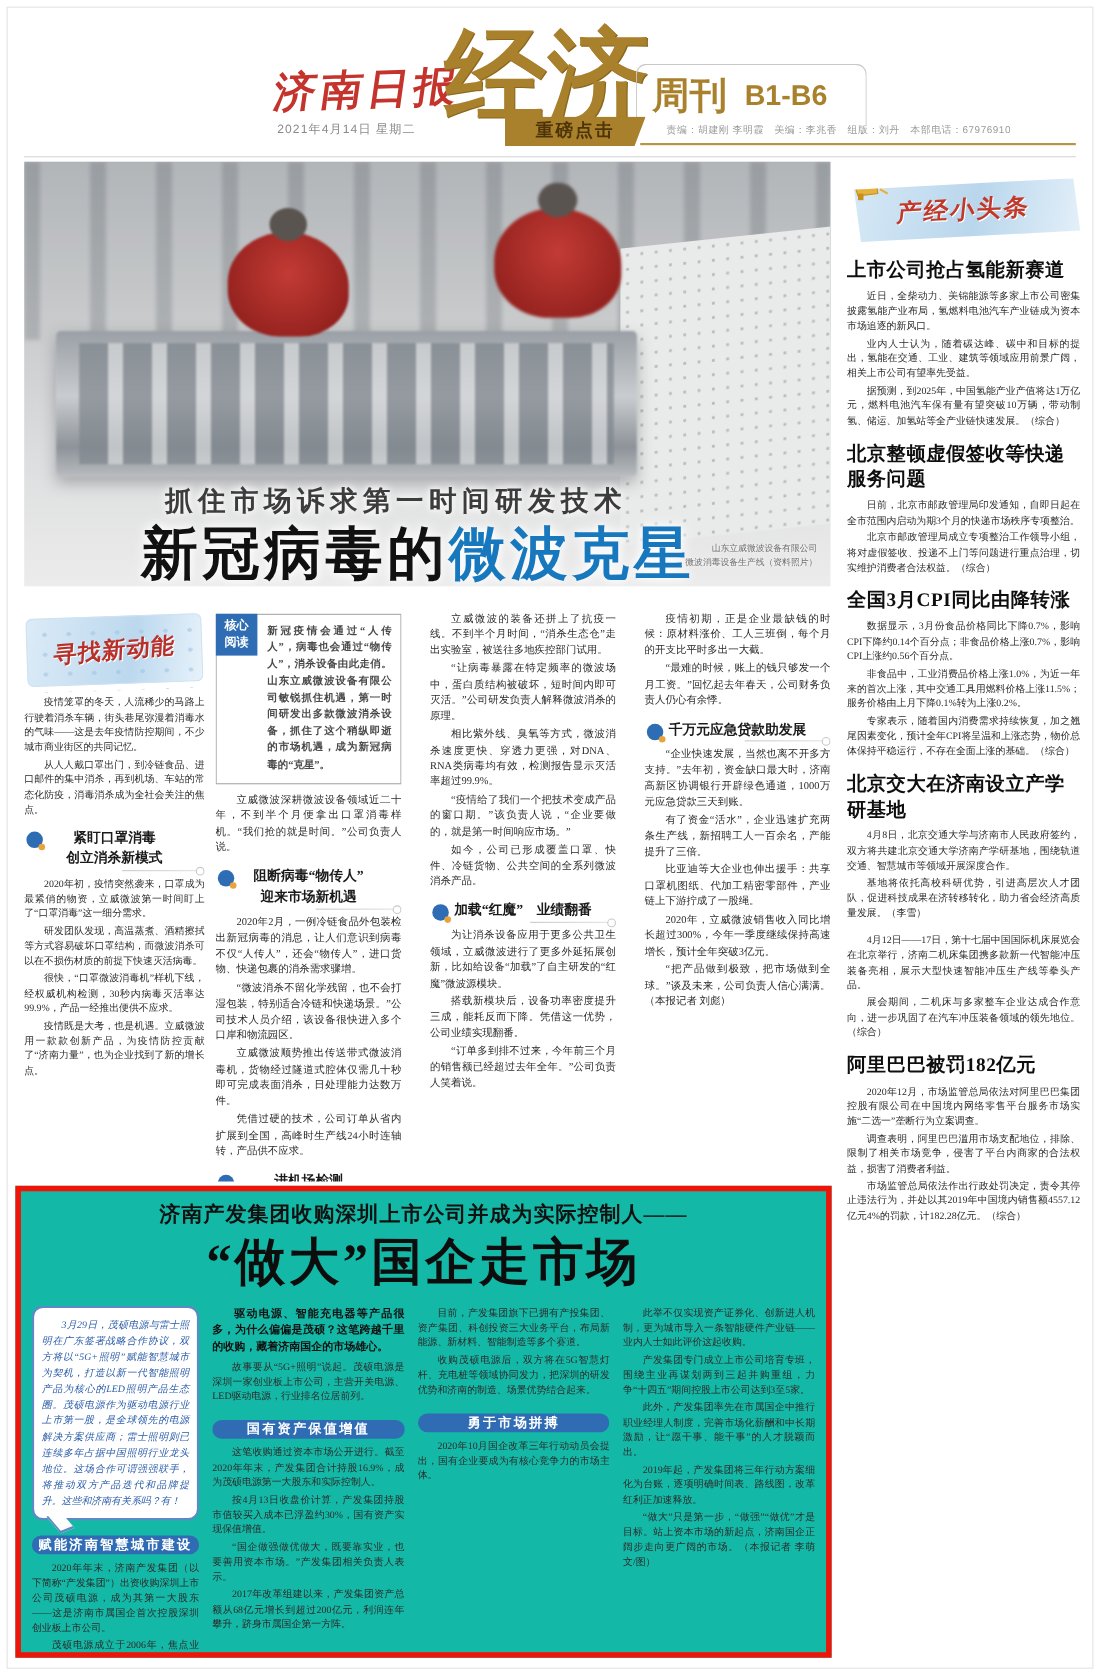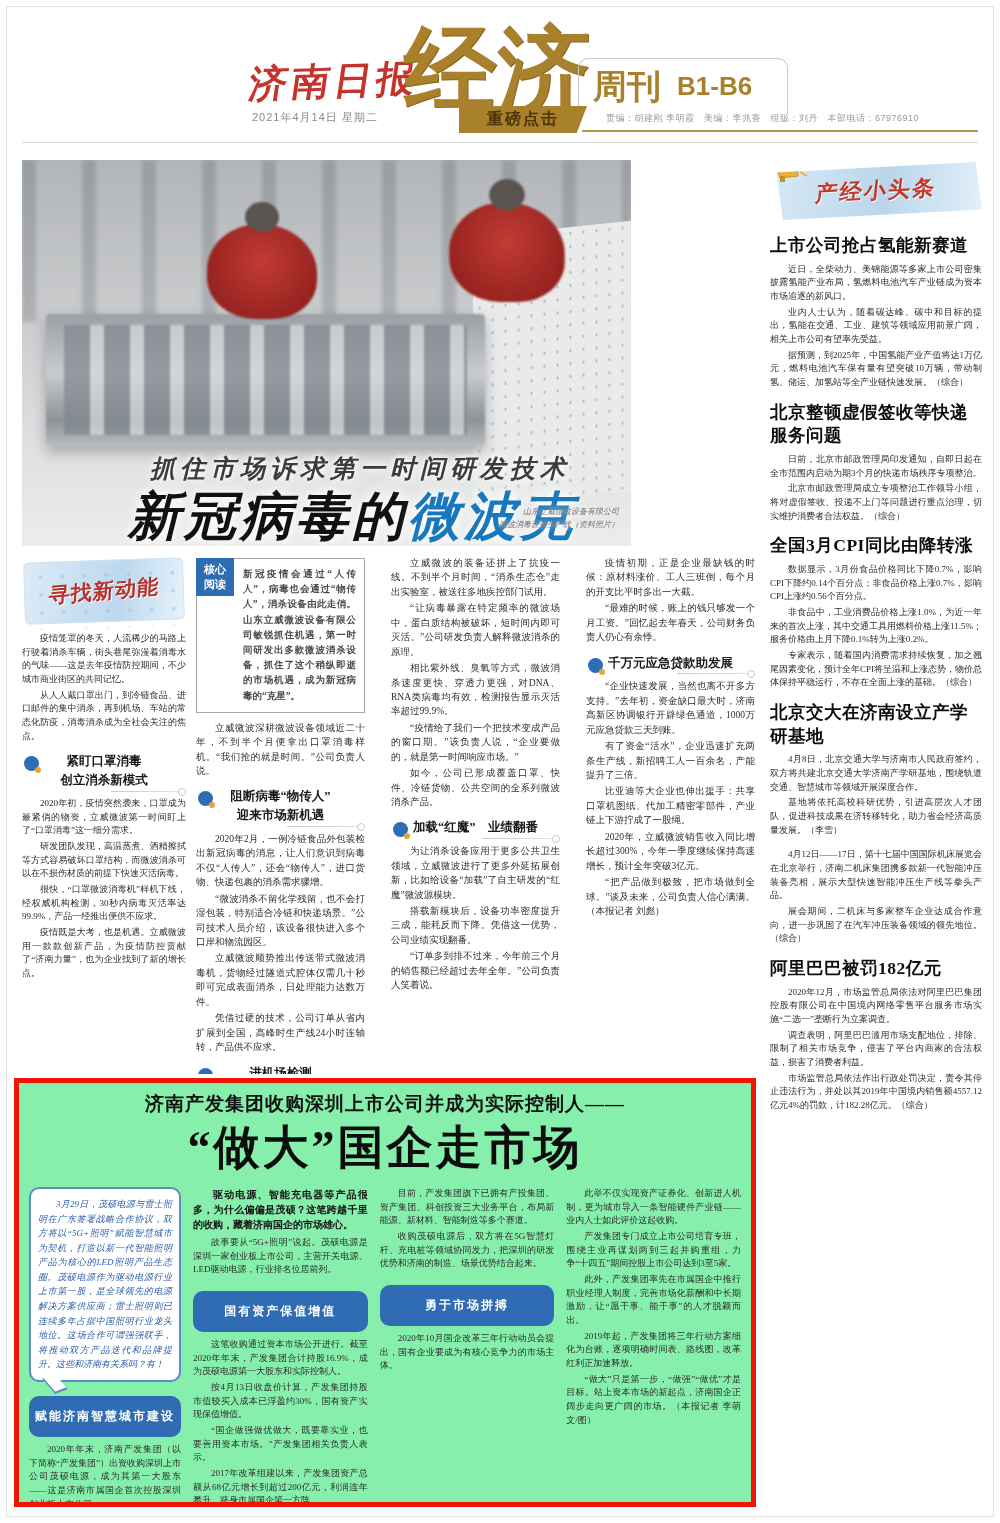--- a/index.html
+++ b/index.html
@@ -13,21 +13,21 @@
   .section-big{position:absolute;left:382px;top:-14px;font-size:92px;font-weight:900;color:#a9802c;letter-spacing:2px;text-shadow:1px 1px 0 #8a6820;}
   .weekly-wrap{position:absolute;left:556px;top:36px;width:210px;height:56px;border:1px solid #c9c9c9;border-bottom:none;border-radius:10px 10px 0 0;display:flex;align-items:center;padding:0 14px;gap:16px;box-sizing:border-box;}
   .weekly-label{font-size:34px;font-weight:bold;color:#a9802c;}
   .page-range{font-size:26px;font-weight:bold;color:#a9802c;font-family:"Liberation Sans",sans-serif;}
   .highlight-bar{position:absolute;left:437px;top:84px;width:128px;height:27px;background:#a9802c;clip-path:polygon(0 0,100% 0,92% 100%,0 100%);display:flex;align-items:center;justify-content:center;font-size:16px;font-weight:bold;color:#4d3408;letter-spacing:2px;}
   .highlight-line{position:absolute;left:560px;top:108px;width:396px;height:2px;background:#b89544;}
   .credits{position:absolute;left:584px;top:90px;font-size:9px;color:#9a9a9a;font-family:"Liberation Sans",sans-serif;letter-spacing:.5px;}
   .masthead-rule{position:absolute;left:0;top:120px;width:956px;height:1px;background:#d6d6d6;}
 
   
-  .photo{position:absolute;left:22px;top:160px;width:609px;height:386px;overflow:hidden;background:linear-gradient(180deg,#aeb2b6 0%,#c7c9cb 35%,#dddedf 70%,#ececec 100%);font-style:italic;}
+  .photo{position:absolute;left:22px;top:147px;width:733px;height:386px;overflow:hidden;background:linear-gradient(180deg,#aeb2b6 0%,#c7c9cb 35%,#dddedf 70%,#ececec 100%);}
   .ph-beams{position:absolute;inset:0;background:repeating-linear-gradient(90deg,rgba(90,95,100,.25) 0 14px,rgba(200,203,206,.15) 14px 60px);height:42%;filter:blur(2px);}
   .ph-rack{position:absolute;left:4%;top:40%;width:72%;height:34%;background:linear-gradient(180deg,#9aa0a6,#c9ccd0 45%,#8d9399 80%,#b9bcc0);border-radius:4px;filter:blur(1px);box-shadow:0 6px 14px rgba(60,60,65,.35);}
   .ph-rack::after{content:"";position:absolute;inset:8% 4%;background:repeating-linear-gradient(90deg,#7f868d 0 26px,#d7d9db 26px 40px);opacity:.7;}
   .ph-panel{position:absolute;right:0;top:18%;width:26%;height:70%;background:#e9eaea;background-image:radial-gradient(#b9bcbe 1.2px,transparent 1.4px);background-size:13px 13px;transform:skewY(-6deg);filter:blur(.4px);}
   .worker{position:absolute;filter:blur(1.2px);}
   .worker .body{width:110px;height:95px;background:radial-gradient(ellipse at 50% 40%,#c33b35,#8f1f1c 85%);border-radius:48% 52% 40% 44%;}
   .worker .head{width:34px;height:30px;background:#5a5450;border-radius:50%;margin:0 auto -8px auto;position:relative;z-index:2;}
   .w1{left:185px;top:42px;}
   .w2{left:430px;top:22px;transform:scale(1.05);}
   .ph-kicker{position:absolute;left:128px;top:292px;font-size:25px;font-weight:bold;color:#3c3c3c;letter-spacing:5px;text-shadow:0 0 6px #fff,0 0 10px #fff;}
@@ -56,30 +56,30 @@
 
   
   .middle{position:absolute;left:196px;top:556px;width:559px;height:518px;display:flex;gap:26px;}
   .mcol{flex:1;overflow:hidden;}
   .corebox{position:relative;border:1px solid #a8a8a8;padding:8px 8px 8px 46px;min-height:112px;margin:2px 0 8px 0;}
   .corebadge{position:absolute;left:-1px;top:-1px;width:38px;height:38px;background:#2e6db4;color:#fff;font-size:11px;font-weight:bold;line-height:1.35;display:flex;flex-direction:column;align-items:center;justify-content:center;font-family:"Liberation Sans",sans-serif;}
   .coreintro{font-size:9.5px;line-height:1.6;color:#4a4a4a;font-weight:bold;text-align:justify;}
   .colnote{font-size:8px;color:#8c8c8c;text-align:center;margin-top:4px;}
 
   
-  .redbox{position:absolute;left:14px;top:1078px;width:742px;height:429px;border:5px solid #ee1408;background:#86efac;box-sizing:border-box;padding:6px 10px 8px 10px;overflow:hidden;}
+  .redbox{position:absolute;left:14px;top:1078px;width:742px;height:429px;border:5px solid #ee1408;background:#14b8a6;box-sizing:border-box;padding:6px 10px 8px 10px;overflow:hidden;}
   .rb-kicker{text-align:center;font-size:19px;font-weight:bold;color:#111;letter-spacing:1px;margin:2px 0 0 0;}
   .rb-headline{text-align:center;font-size:46px;font-weight:900;color:#0d0d0d;letter-spacing:3px;margin:0 0 8px 0;}
   .rb-cols{display:flex;gap:12px;height:322px;}
   .rb-c1{width:152px;flex:none;overflow:hidden;}
   .rb-c{flex:1;overflow:hidden;}
   .bubble{position:relative;border:2px solid #5b8ac4;border-radius:10px;padding:8px 7px;color:#2a5ca8;font-size:9px;line-height:1.62;text-align:justify;font-style:italic;background:#fff;}
   .bubble::after{content:"";position:absolute;left:16px;bottom:-12px;width:14px;height:14px;background:#fff;border-left:2px solid #5b8ac4;border-bottom:2px solid #5b8ac4;transform:skewX(28deg) rotate(-18deg);}
   .bubble p{margin:0;text-indent:2em;}
-  .bluebanner{background:#2f6cb3;color:#fff;text-align:center;font-size:12px;font-weight:bold;letter-spacing:2px;padding:12px 0;margin:14px 0 6px 0;font-family:"Liberation Sans",sans-serif;border-radius:10px;}
+  .bluebanner{background:#2f6cb3;color:#fff;text-align:center;font-size:12px;font-weight:bold;letter-spacing:2px;padding:0 0;margin:14px 0 6px 0;font-family:"Liberation Sans",sans-serif;border-radius:10px;}
   .rb-lead p{font-size:10px;font-weight:bold;color:#111;line-height:1.5;text-align:justify;text-indent:2em;margin:0 0 4px 0;}
 
   
   .sidebar{position:absolute;left:770px;top:158px;width:212px;height:1350px;overflow:hidden;}
   .pe-banner{position:relative;height:58px;margin:4px 0 14px 0;background:linear-gradient(100deg,#d7e9f6,#b9d6ec 55%,#e3f0f9);clip-path:polygon(3% 18%,97% 0,100% 82%,6% 100%);display:flex;align-items:center;justify-content:center;}
   .pe-text{font-size:22px;font-weight:900;color:#c0392b;transform:skewX(-9deg) rotate(-3deg);letter-spacing:2px;text-shadow:1px 1px 0 #fff;}
   .megaphone{position:absolute;left:6px;top:-8px;width:34px;height:30px;}
   .sb-article{margin-bottom:11px;}
   .sb-article h3{margin:0 0 5px 0;font-size:17.5px;line-height:1.35;font-weight:900;color:#0e0e0e;letter-spacing:.5px;}
   .sb-article .bodytext p{font-size:9px;}

